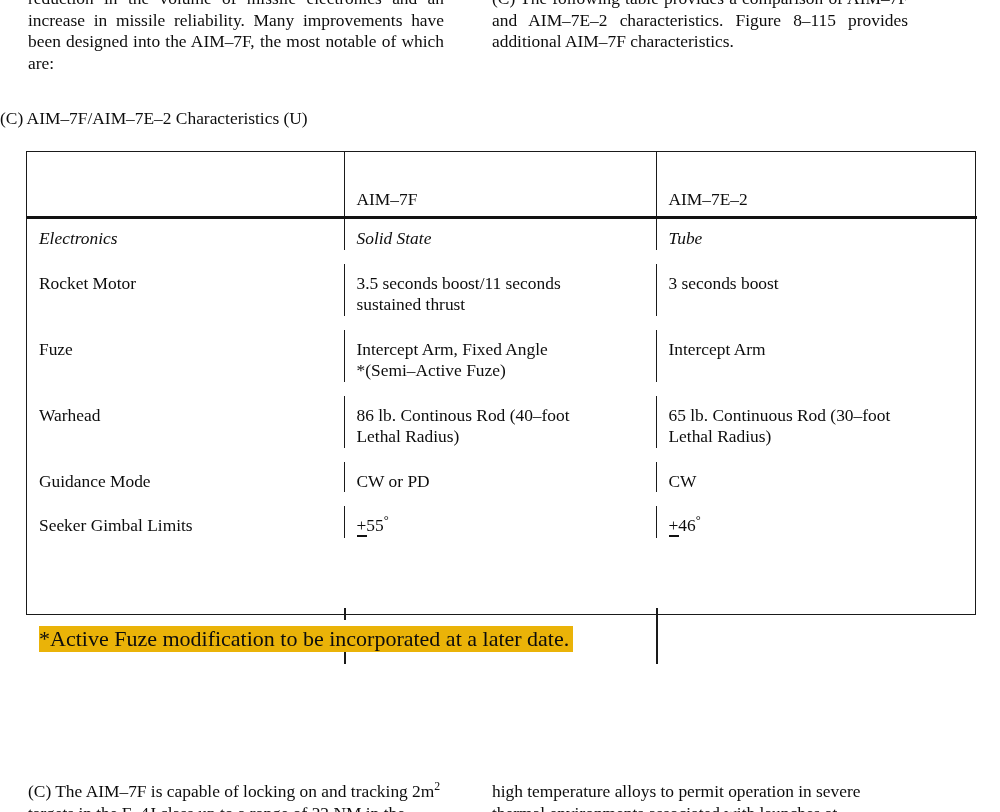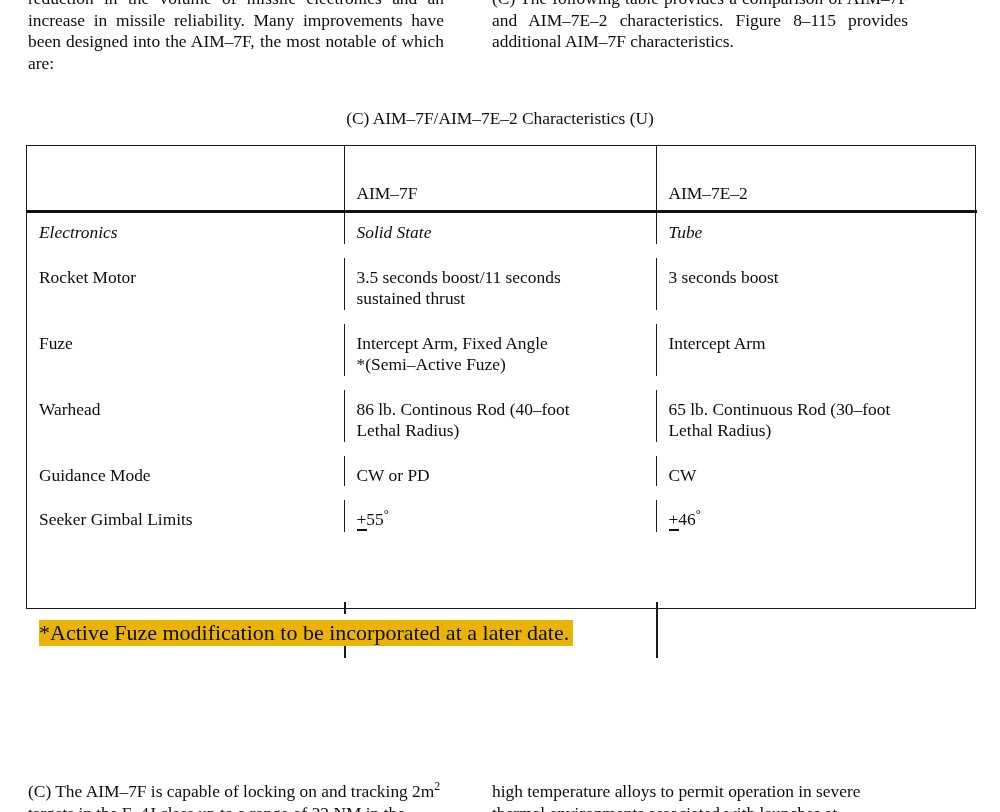--- a/index.html
+++ b/index.html
@@ -39,30 +39,30 @@
     text-justify: inter-word;
     margin: 0;
   }
 
   
   .table-caption {
     position: absolute;
     top: 107px;
     left: 0;
     width: 1000px;
-    text-align: center;
+    text-align: left;
     font-size: 17.4px;
     line-height: 22px;
   }
 
   
   .tbl-wrap {
     position: absolute;
     left: 26px;
-    top: 145px;
+    top: 151px;
     width: 950px;
     height: 464px;
   }
   table.spec {
     border-collapse: collapse;
     width: 950px;
     table-layout: fixed;
     font-size: 17px;
   }
   table.spec,

